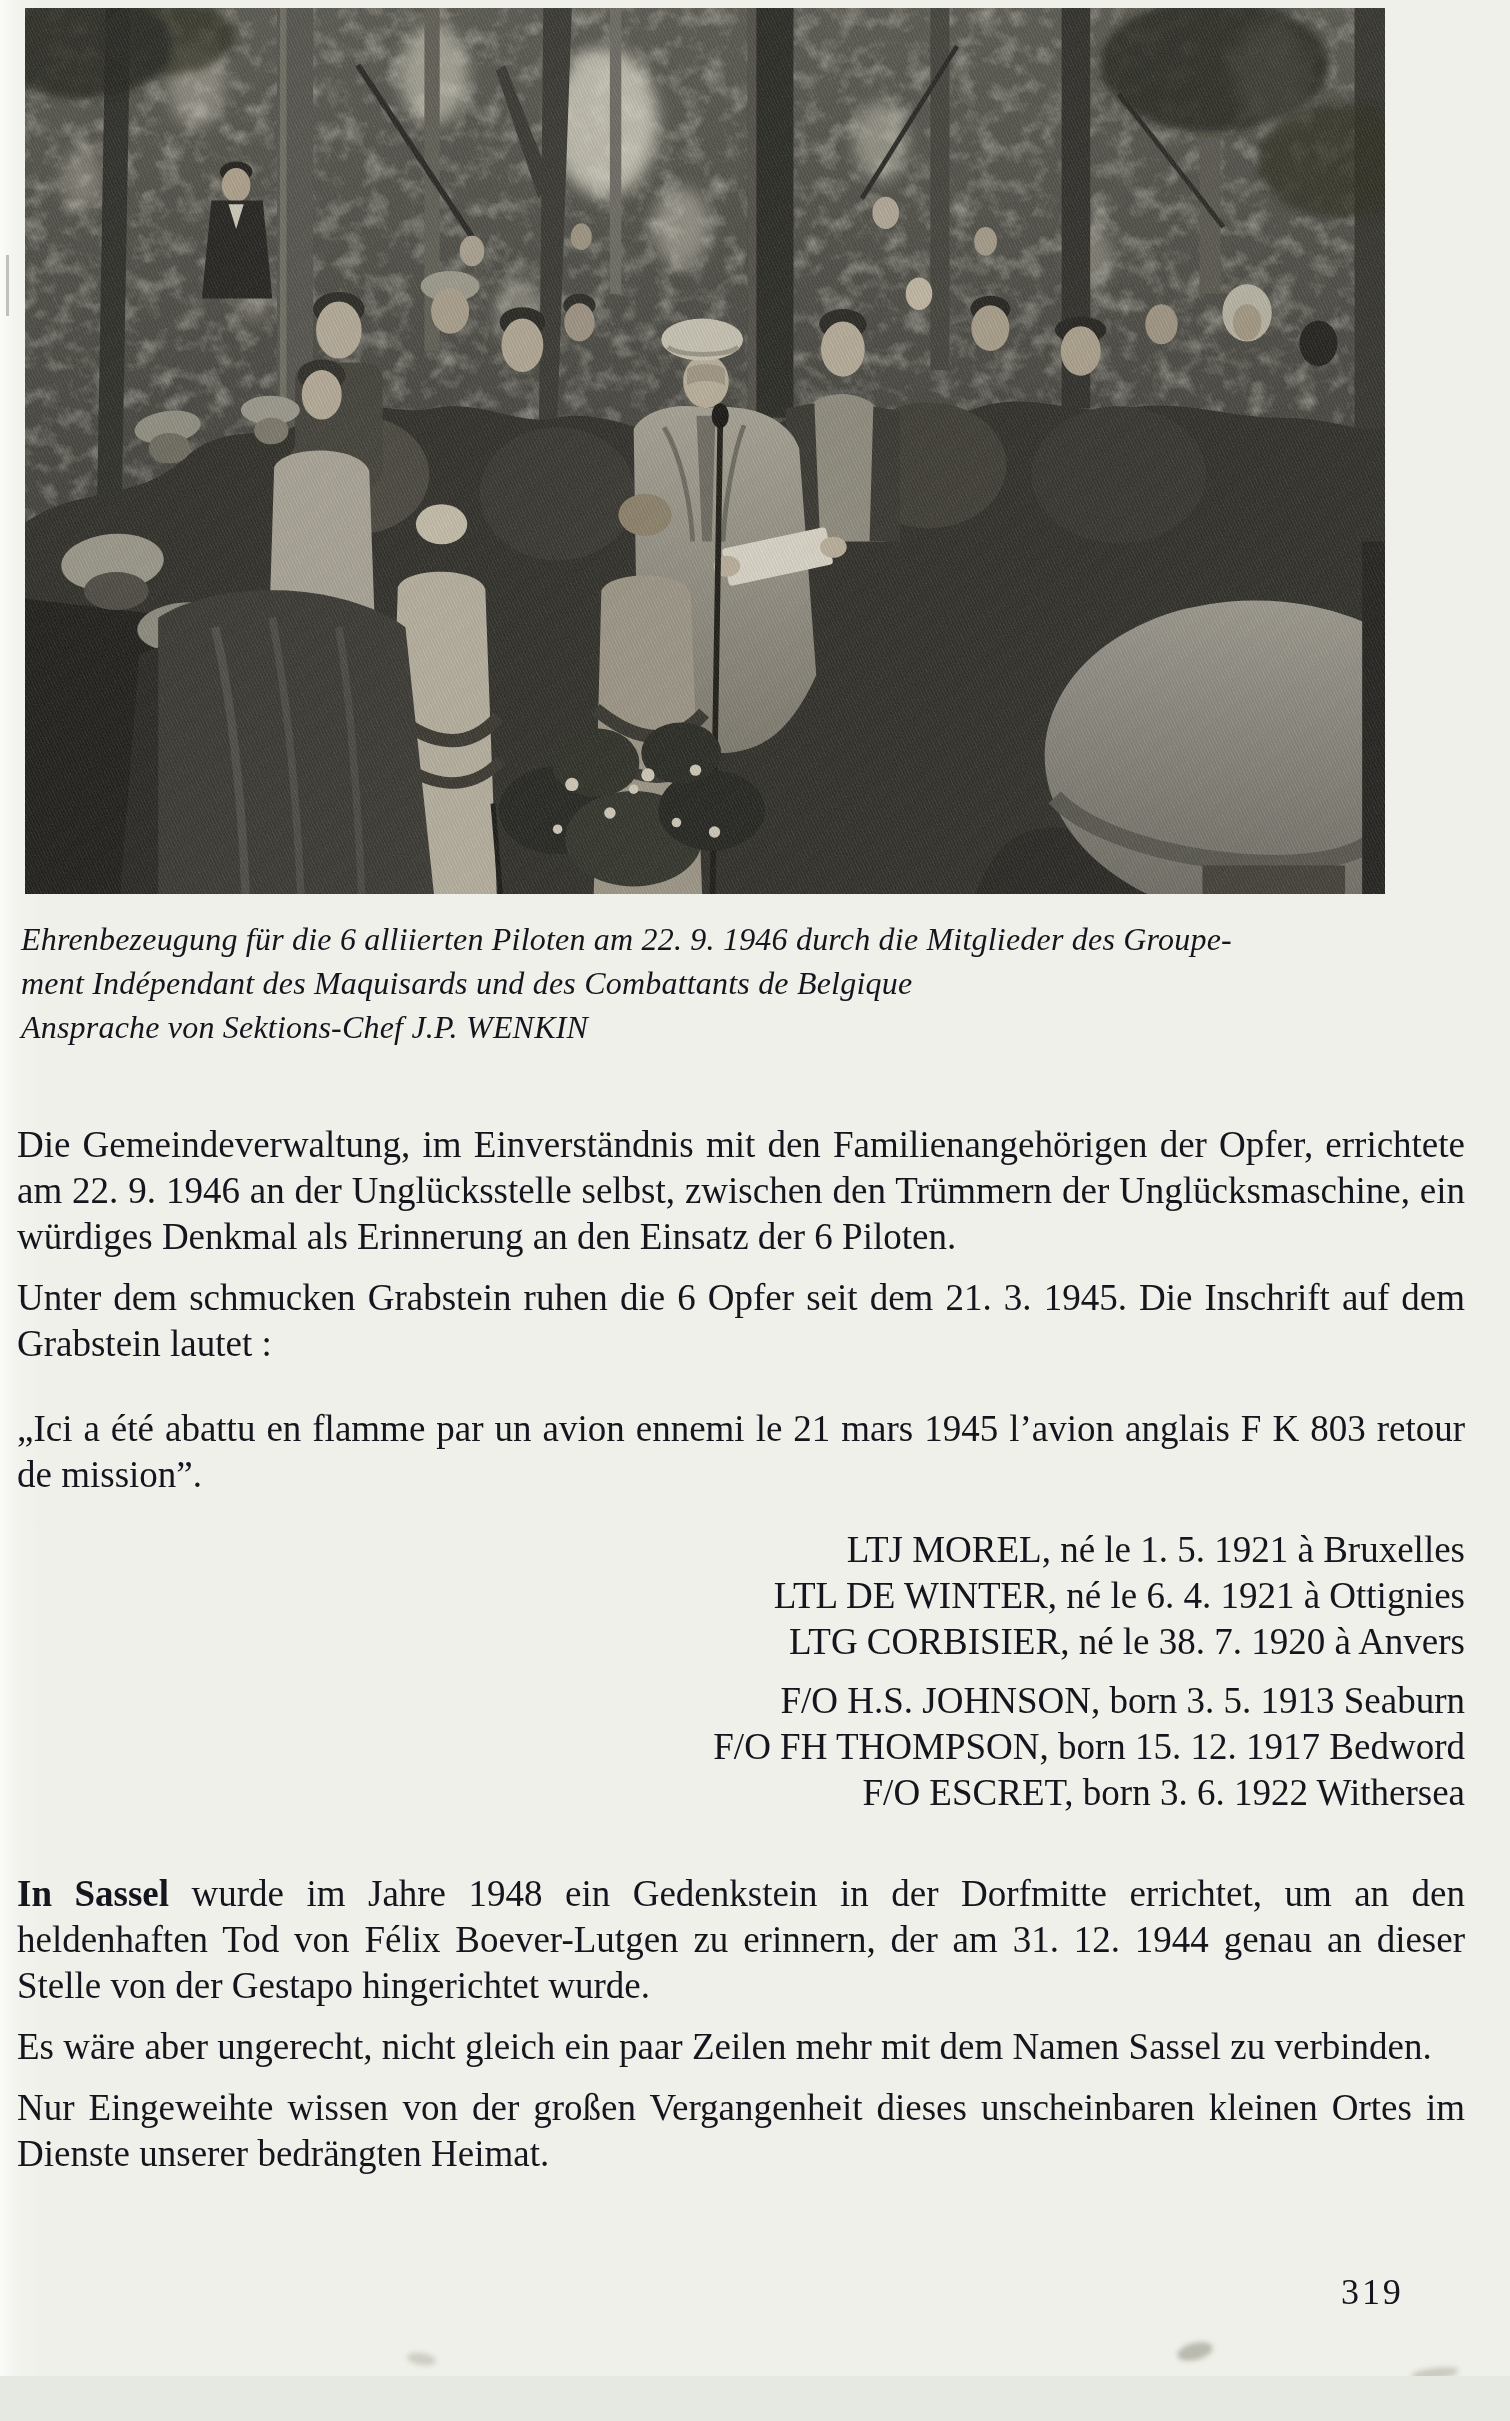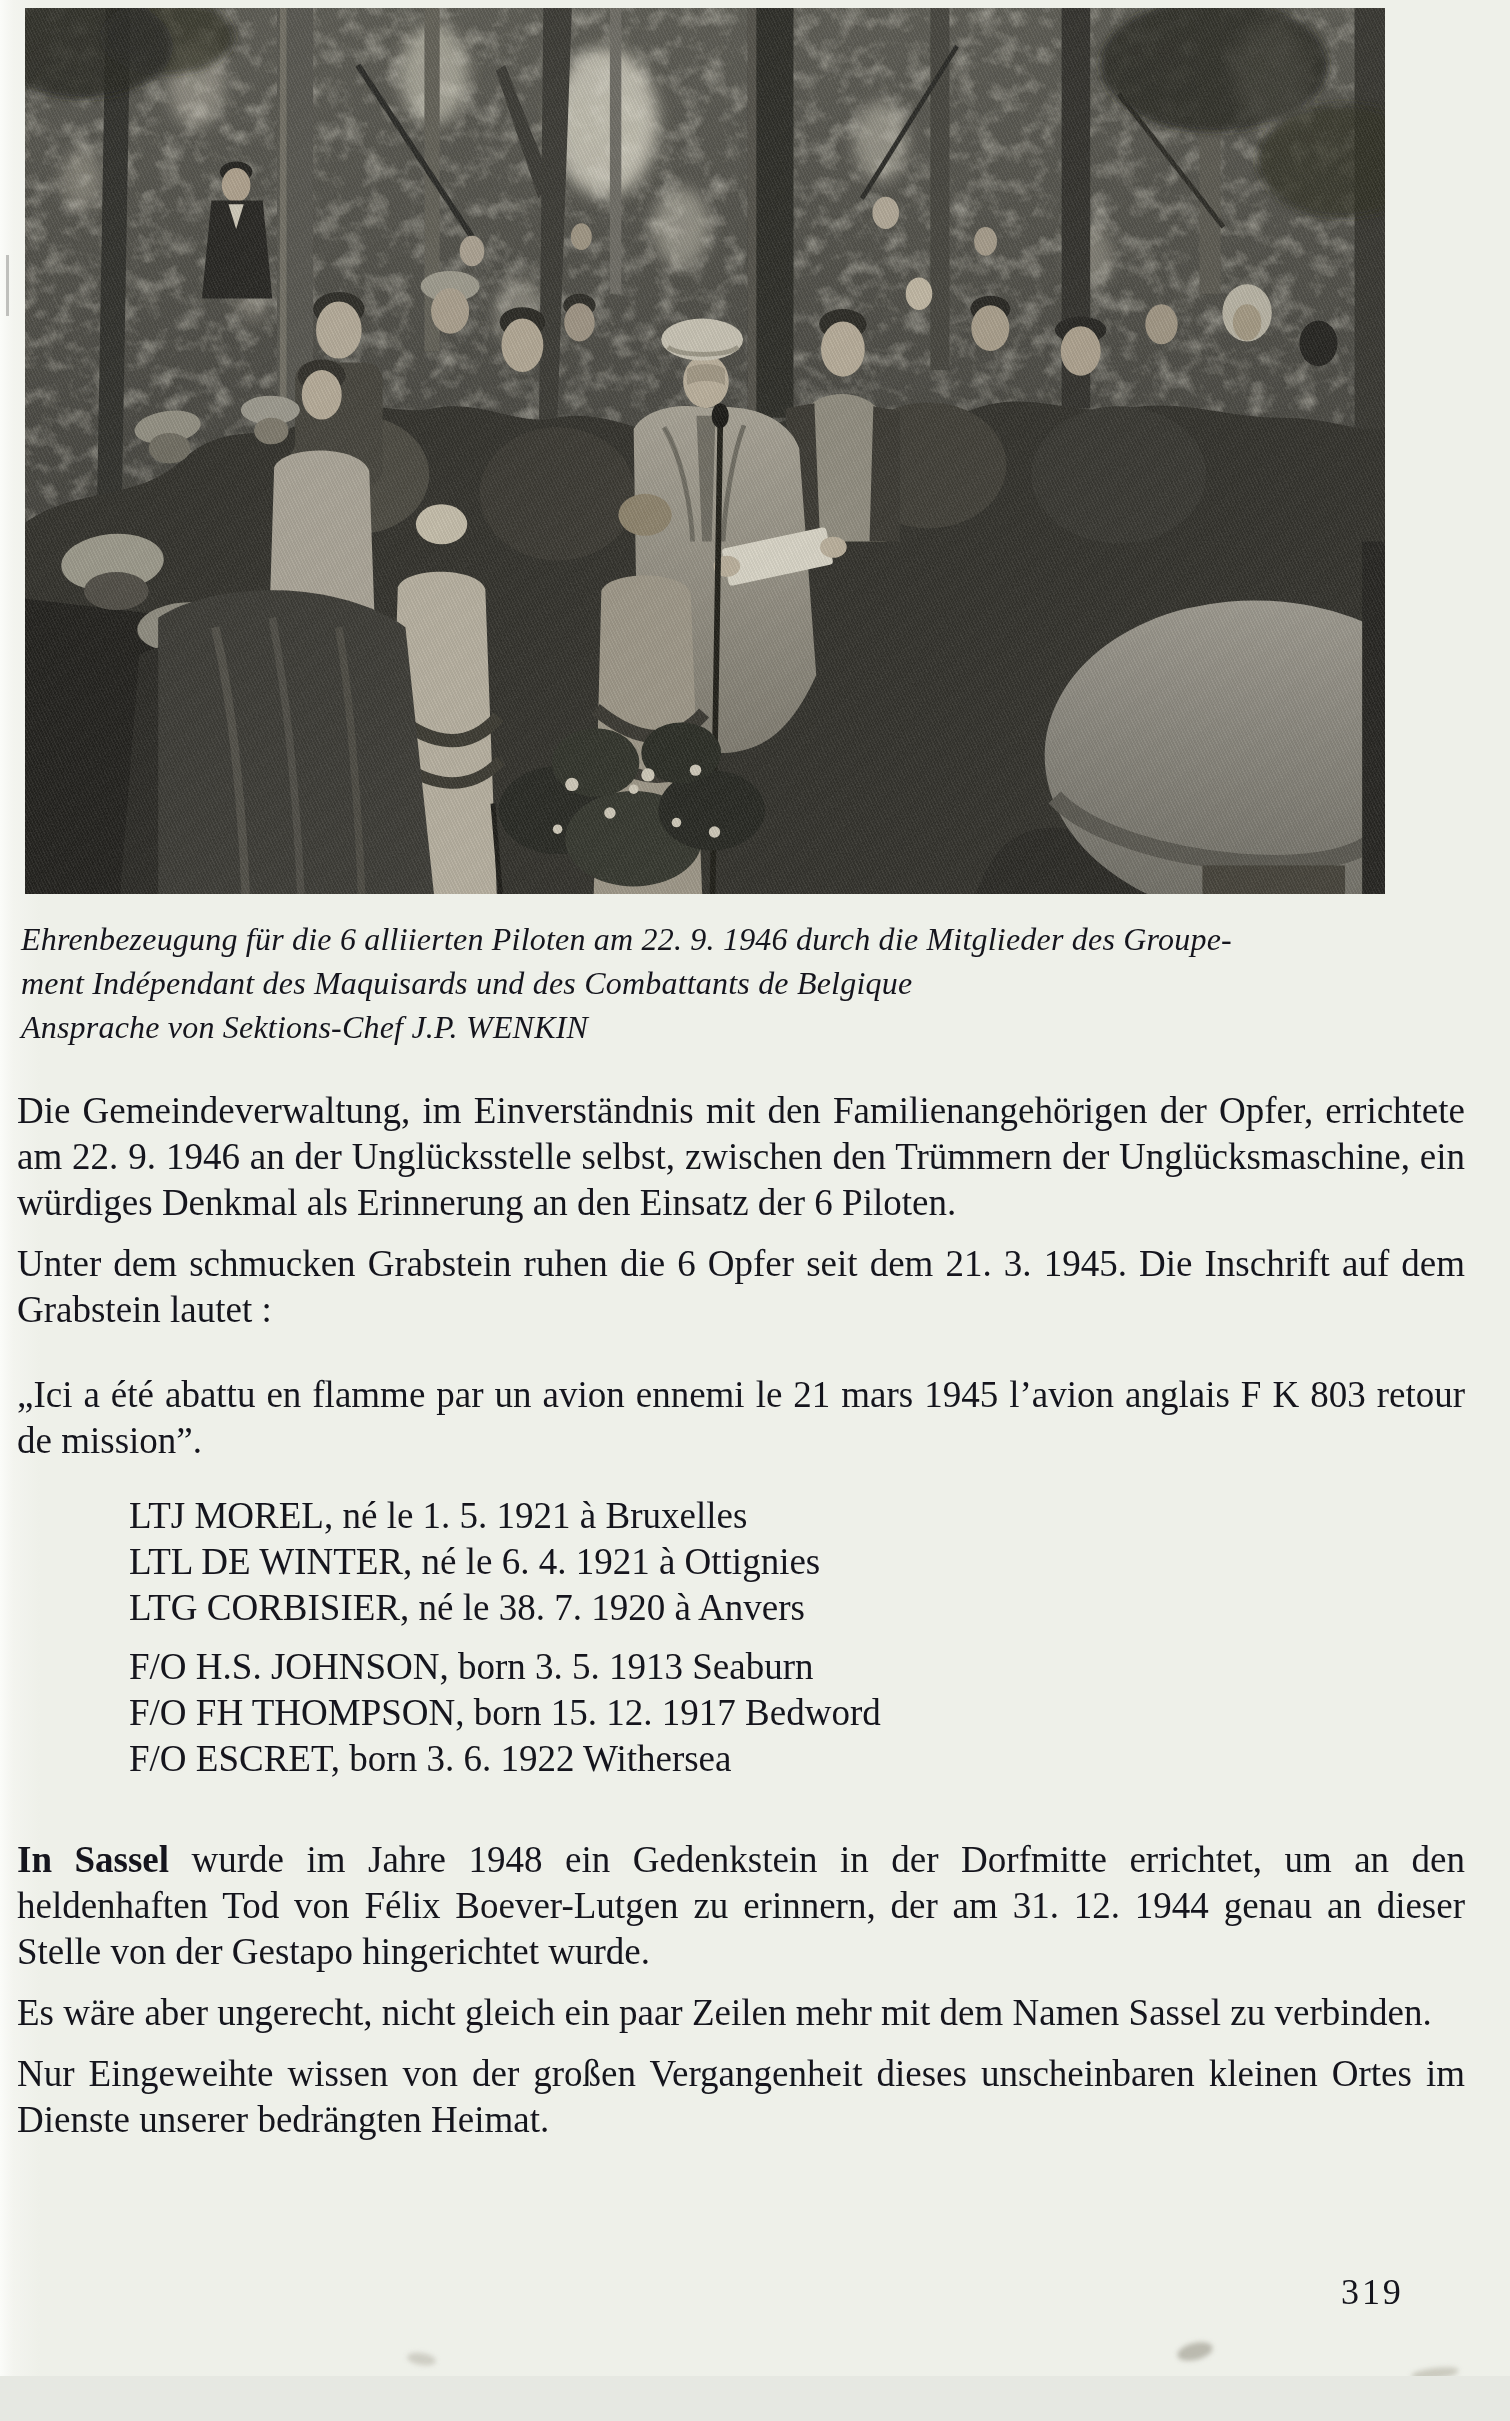--- a/index.html
+++ b/index.html
@@ -23,29 +23,29 @@
     position:absolute; inset:0; pointer-events:none;
     background:repeating-linear-gradient(64deg, rgba(255,255,255,.055) 0 1px, rgba(18,20,28,.055) 1px 2.9px);
   }
   
   .caption {
     position:absolute; left:21px; top:917px; width:1469px;
     font-style:italic; font-size:32px; line-height:44px; letter-spacing:0.2px;
   }
   
   .bodytext {
-    position:absolute; left:17px; top:1088px; width:1448px;
+    position:absolute; left:17px; top:1122px; width:1448px;
     font-size:37px; line-height:46px;
   }
   .bodytext p { margin:0 0 15px 0; text-align:justify; }
   p.para-grabstein { margin-bottom:39px; }
   p.para-quote { margin-bottom:28.5px;font-family:Liberation Serif, serif; }
   .pilot-list { margin:0 0 13.3px 0; padding-left:112px; }
   .pilot-list.raf { margin-bottom:55px; }
-  .list-line { line-height:46px; }
+  .list-line { line-height:46px;text-align:right; }
   .sassel-lead { font-weight:bold; }
   
   .page-number { position:absolute; left:1341px; top:2271px; font-size:36px; letter-spacing:2.9px; }
   .smudge { position:absolute; border-radius:50%; filter:blur(2.9px); pointer-events:none; }
   .smudge-1 { left:1177px; top:2343px; width:36px; height:17px; background:rgba(125,120,104,.45); transform:rotate(-14deg); }
   .smudge-2 { left:1411px; top:2368px; width:48px; height:11.4px; background:rgba(150,145,128,.40); transform:rotate(-7deg); }
   .smudge-3 { left:407px; top:2353px; width:28.5px; height:12.4px; background:rgba(140,135,118,.32); transform:rotate(9deg); }
   .edge-mark { position:absolute; left:5.7px; top:255px; width:2.9px; height:61px; background:rgba(90,90,86,.35); }
 </style>
 </head>

